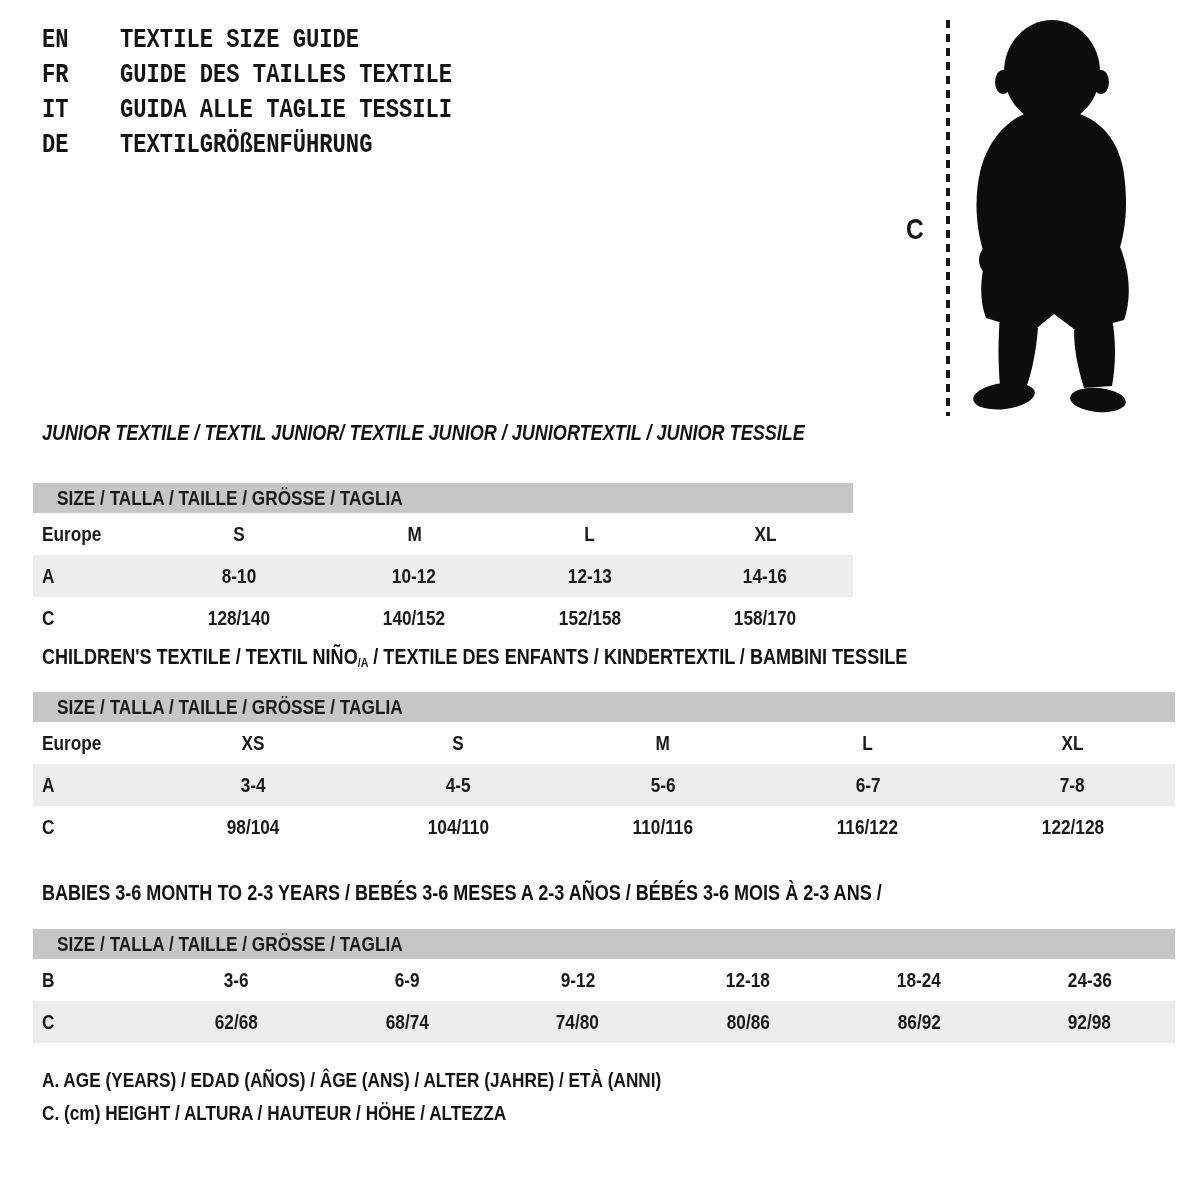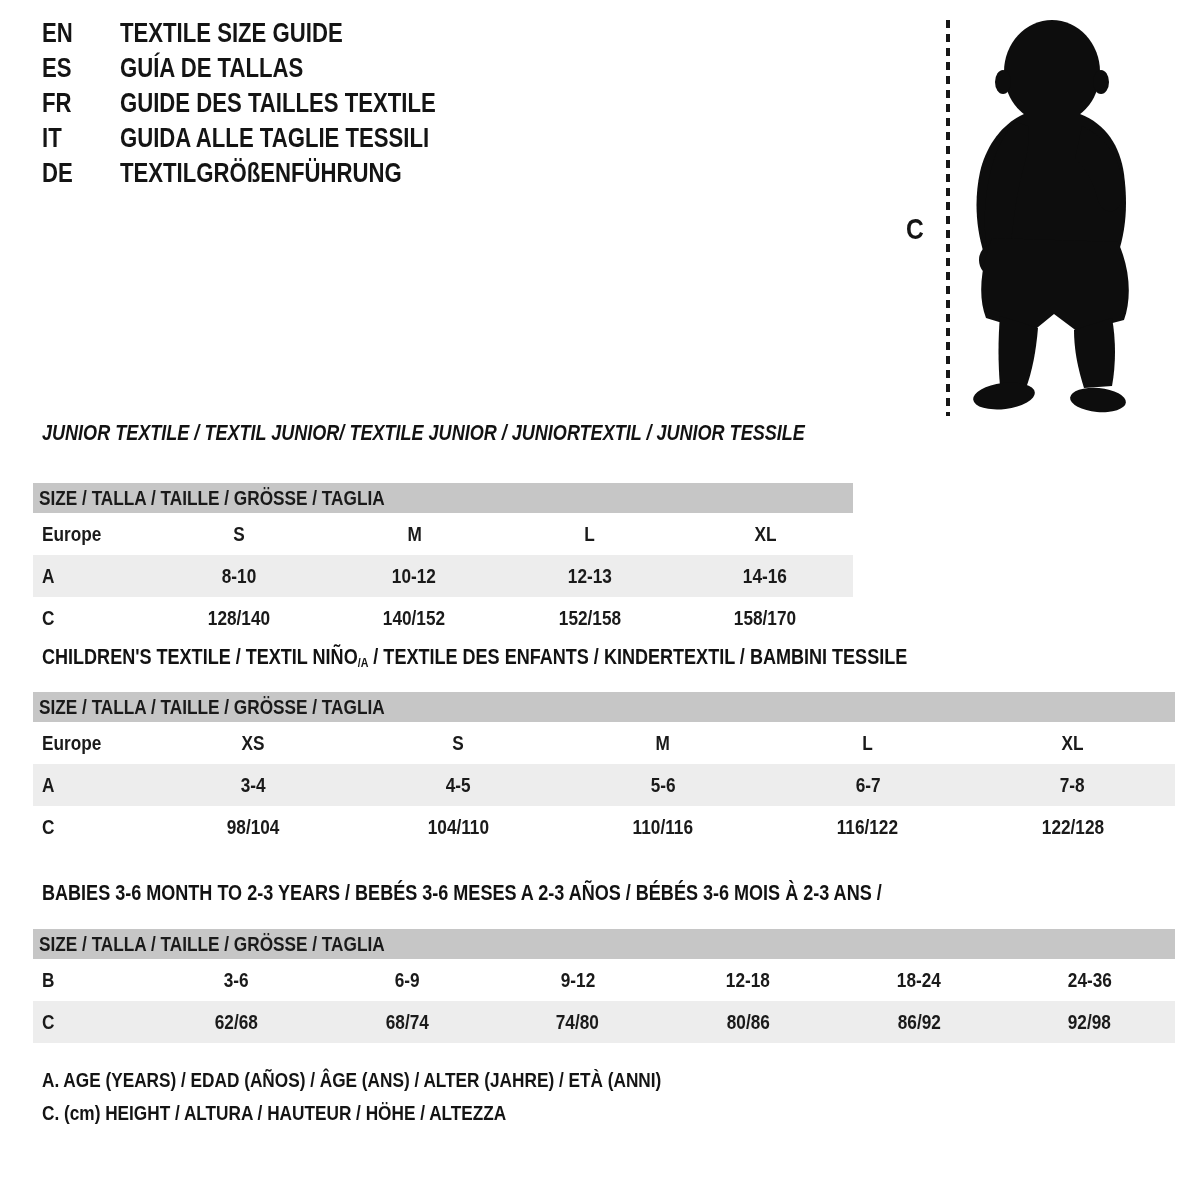--- a/index.html
+++ b/index.html
@@ -5,21 +5,21 @@
   html,body{margin:0;padding:0;background:#fff;}
   .page{
     position:relative;width:1200px;height:1200px;background:#fff;
     font-family:"Liberation Sans","DejaVu Sans",sans-serif;color:#1a1a1a;overflow:hidden;
   }
   
   .cx{display:inline-block;transform:scaleX(.82);transform-origin:0 50%;white-space:nowrap;}
   .cxc{display:inline-block;transform:scaleX(.82);white-space:nowrap;}
 
   
-  .langs{position:absolute;left:42px;top:16px;}
+  .langs{position:absolute;left:42px;top:22px;font-family:Liberation Mono, monospace;}
   .lang-row{display:flex;height:35px;align-items:center;font-size:27px;font-weight:700;color:#141414;}
   .lang-code{width:78px;flex:none;}
 
   
   .fig-line{position:absolute;left:946px;top:20px;width:4px;height:396px;
     background:repeating-linear-gradient(to bottom,#161616 0 8px,transparent 8px 14px);}
   .fig-label{position:absolute;left:904px;top:212px;font-size:30px;font-weight:700;color:#141414;}
   .fig-svg{position:absolute;left:962px;top:12px;}
 
   
@@ -29,43 +29,39 @@
   .t3-title{top:848px;}
   .t3-title .title-line{height:33px;display:flex;align-items:center;margin-top:28px;}
   sub.subsz{font-size:13px;vertical-align:-3px;font-weight:700;}
 
   
   .table{position:absolute;left:33px;}
   .t1{top:483px;width:820px;}
   .t2{top:692px;width:1142px;}
   .t3{top:929px;width:1142px;}
   .band{height:30px;background:var(--band,#c6c6c6);display:flex;align-items:center;
-    padding-left:6px;box-sizing:border-box;font-size:21px;font-weight:700;}
+    padding-left:24px;box-sizing:border-box;font-size:21px;font-weight:700;}
   .trow{display:flex;height:42px;align-items:center;font-size:21px;font-weight:700;}
   .trow.stripe{background:var(--stripe,#ededed);}
   .tlabel{width:118px;padding-left:9px;box-sizing:border-box;flex:none;text-align:left;}
   .tcell{flex:1;text-align:center;}
 
   
   .notes{position:absolute;left:42px;top:1068px;font-size:21px;font-weight:700;color:#141414;}
   .note-line{height:33px;display:flex;align-items:flex-start;}
 </style>
 </head>
 <body>
 
 <div class="page">
 
   <div class="langs">
     <div class="lang-row">
       <span class="lang-code"><span class="cx">EN</span></span>
       <span class="cx">TEXTILE SIZE GUIDE</span>
-    </div>
-    <div class="lang-row">
-      <span class="lang-code"><span class="cx">ES</span></span>
-      <span class="cx">GUÍA DE TALLAS</span>
     </div>
     <div class="lang-row">
       <span class="lang-code"><span class="cx">FR</span></span>
       <span class="cx">GUIDE DES TAILLES TEXTILE</span>
     </div>
     <div class="lang-row">
       <span class="lang-code"><span class="cx">IT</span></span>
       <span class="cx">GUIDA ALLE TAGLIE TESSILI</span>
     </div>
     <div class="lang-row">

